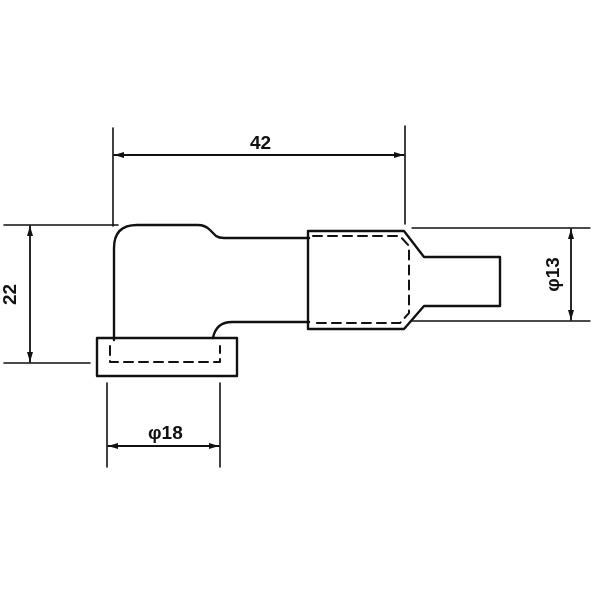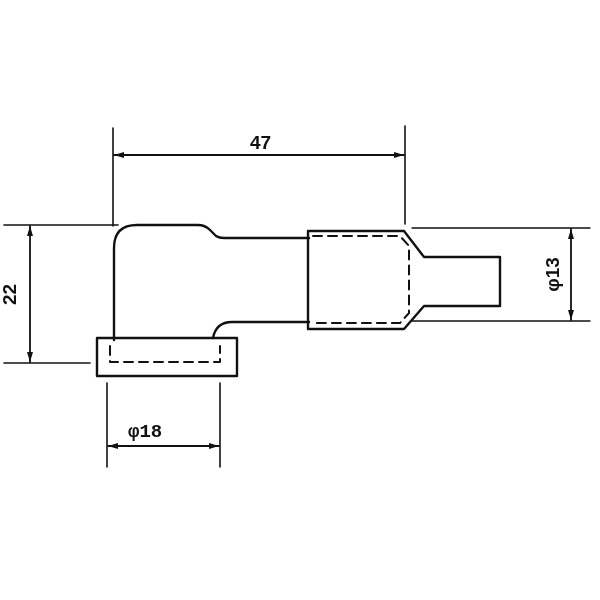--- a/index.html
+++ b/index.html
@@ -78,19 +78,19 @@
     <g stroke-width="2.4">
       <rect x="97" y="338" width="140" height="38"></rect>
     </g>
 
     <g stroke-width="2" stroke-dasharray="9,6">
       <path d="M110,346 L110,362 L220,362 L220,346"></path>
     </g>
   </g>
 </svg>
 
-<div class="dim-text" style="left:250px; top:133px;">47</div>
+<div class="dim-text" style="left:250px; top:133px;">42</div>
 
 <div class="dim-text rot" style="left:-1px; top:285px;">22</div>
 
-<div class="dim-text" style="left:128px; top:423px;font-family:Liberation Mono, monospace;">φ18</div>
+<div class="dim-text" style="left:148px; top:423px;">φ18</div>
 
 <div class="dim-text rot" style="left:535px; top:265px;">φ13</div>
 
 </body></html>

